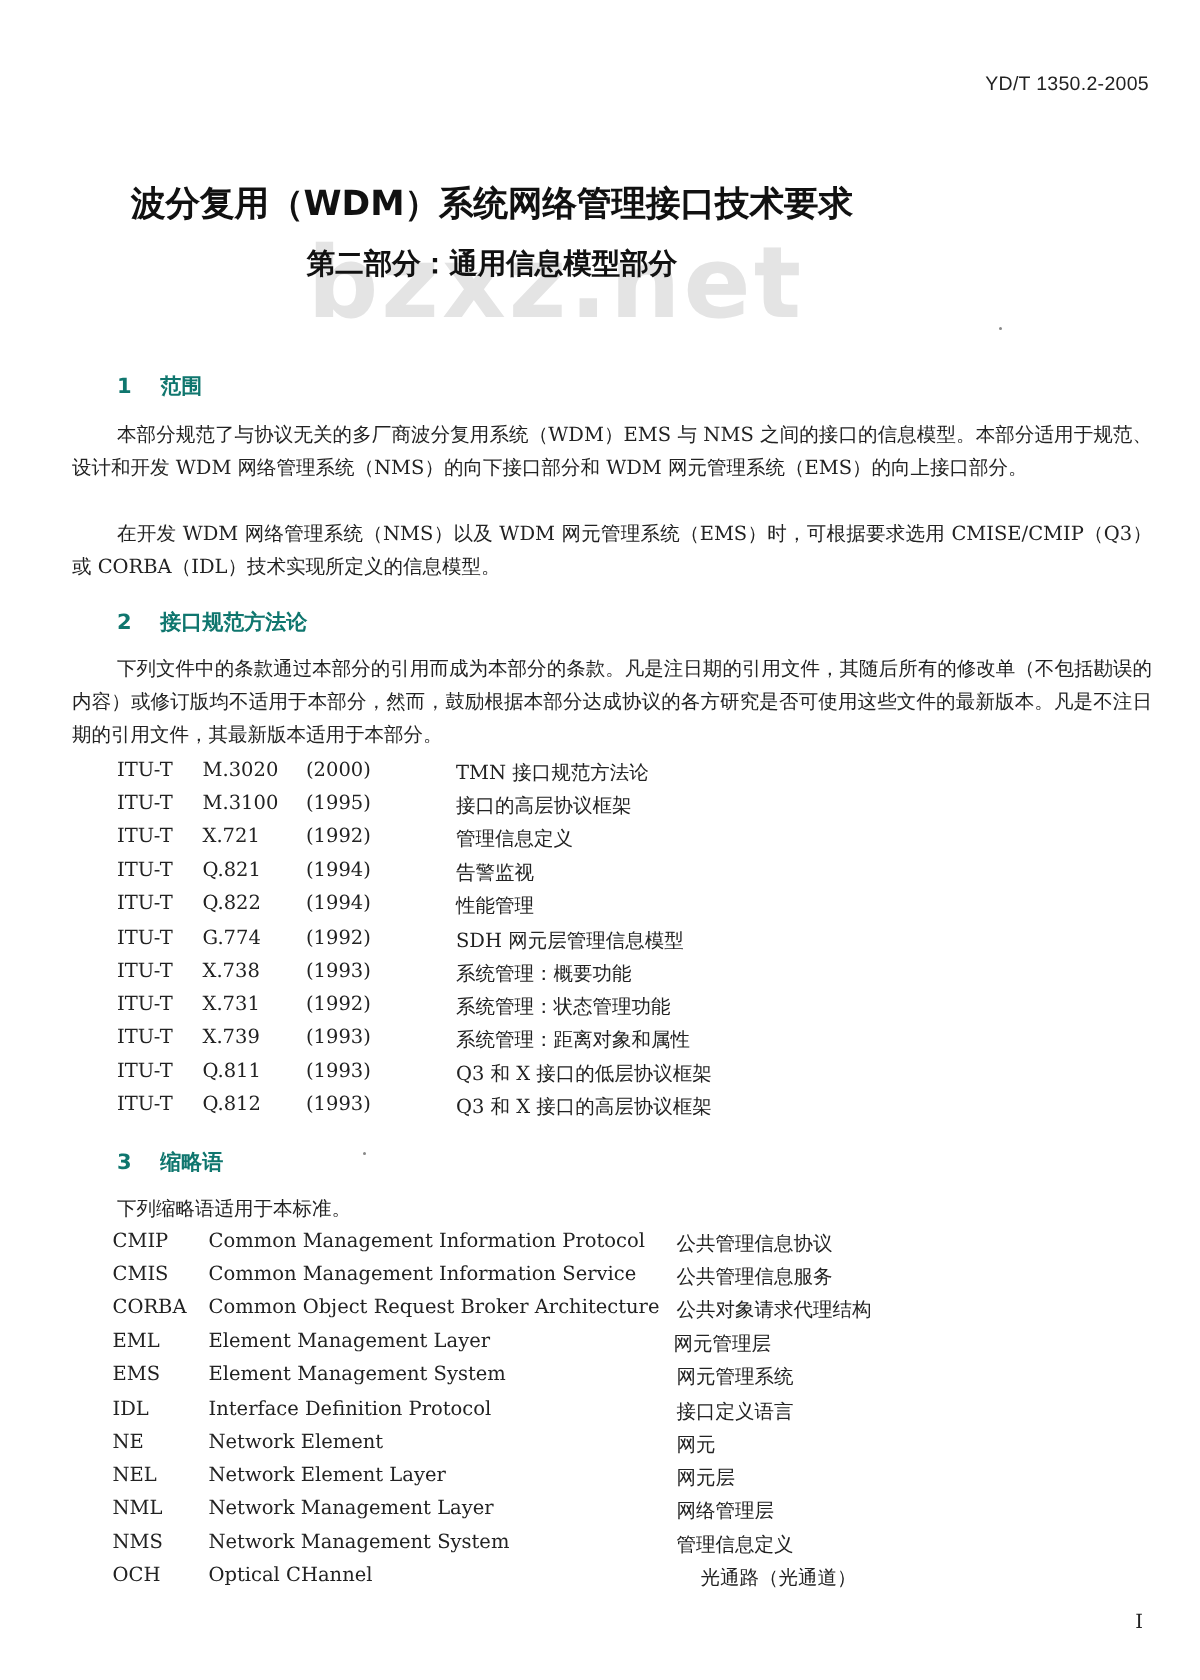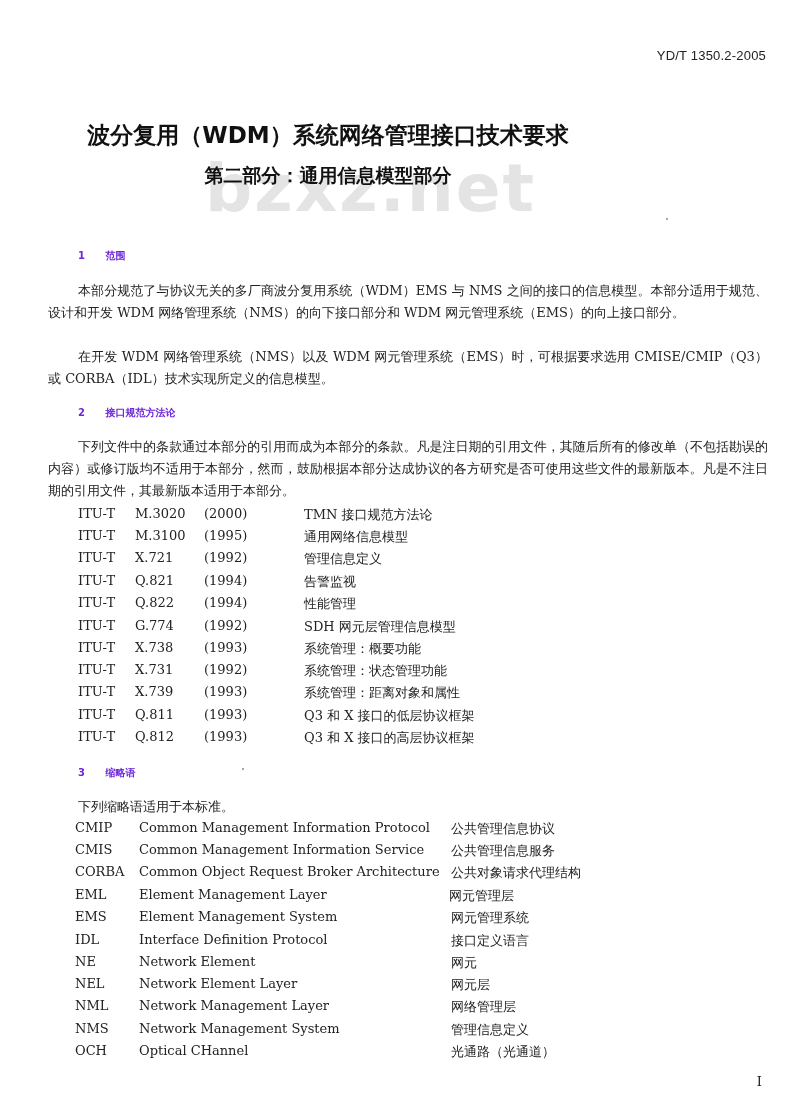--- a/index.html
+++ b/index.html
@@ -6,22 +6,22 @@
   body { width: 800px; height: 1120px; position: relative; overflow: hidden;
          font-family: "DejaVu Serif", "Liberation Serif", serif; color: #1a1a1a; }
   .std-no { position: absolute; top: 48px; right: 34px; font-family: "Liberation Sans", sans-serif;
             font-size: 13px; letter-spacing: 0.2px; color: #222; }
   .watermark { position: absolute; left: 205px; top: 150px; font-family: "DejaVu Sans", sans-serif;
                font-weight: bold; font-size: 66px; color: #e4e4e4; letter-spacing: 2px; z-index: 0; }
   .title { position: absolute; left: 0; width: 656px; text-align: center; font-weight: bold;
            font-family: "DejaVu Sans", sans-serif; color: #111; z-index: 1; }
   .title1 { top: 120px; font-size: 23px; }
   .title2 { top: 163px; font-size: 19px; }
-  .sec { position: absolute; left: 78px; font-family: "DejaVu Sans", sans-serif; font-size: 10px;
-         font-weight: bold; color: #6d28d9; }
+  .sec { position: absolute; left: 78px; font-family: "DejaVu Sans", sans-serif; font-size: 14px;
+         font-weight: bold; color: #0f766e; }
   .sec .num { display: inline-block; width: 24px; }
   .para { position: absolute; left: 48px; width: 720px; font-size: 13px; line-height: 22px;
           text-indent: 30px; text-align: justify; color: #222; }
   .ref-row, .abbr-row { position: absolute; font-size: 13px; color: #222; white-space: nowrap; }
   .ref-row span, .abbr-row span { position: absolute; top: 0; }
   .page-num { position: absolute; right: 38px; top: 1074px; font-size: 13px; color: #222; }
   .dot { position: absolute; width: 2px; height: 2px; background: #888; border-radius: 1px; }
 </style>
 </head>
 <body>
@@ -50,21 +50,21 @@
     <div class="ref-row" style="top:506px;left:78px;">
       <span style="left:0">ITU-T</span>
       <span style="left:57px">M.3020</span>
       <span style="left:126px">(2000)</span>
       <span style="left:226px">TMN 接口规范方法论</span>
     </div>
     <div class="ref-row" style="top:528px;left:78px;">
       <span style="left:0">ITU-T</span>
       <span style="left:57px">M.3100</span>
       <span style="left:126px">(1995)</span>
-      <span style="left:226px">通用网络信息模型</span>
+      <span style="left:226px">接口的高层协议框架</span>
     </div>
     <div class="ref-row" style="top:550px;left:78px;">
       <span style="left:0">ITU-T</span>
       <span style="left:57px">X.721</span>
       <span style="left:126px">(1992)</span>
       <span style="left:226px">管理信息定义</span>
     </div>
     <div class="ref-row" style="top:573px;left:78px;">
       <span style="left:0">ITU-T</span>
       <span style="left:57px">Q.821</span>
@@ -168,21 +168,21 @@
       <span style="left:376px">网络管理层</span>
     </div>
     <div class="abbr-row" style="top:1021px;left:75px;">
       <span style="left:0">NMS</span>
       <span style="left:64px">Network Management System</span>
       <span style="left:376px">管理信息定义</span>
     </div>
     <div class="abbr-row" style="top:1043px;left:75px;">
       <span style="left:0">OCH</span>
       <span style="left:64px">Optical CHannel</span>
-      <span style="left:376px">光通路（光通道）</span>
+      <span style="left:392px">光通路（光通道）</span>
     </div>
   </div>
 
   <div class="page-num">I</div>
 
   <div class="dot" style="left:666px;top:218px;"></div>
   <div class="dot" style="left:242px;top:768px;"></div>
 </div>
 
 </body></html>

